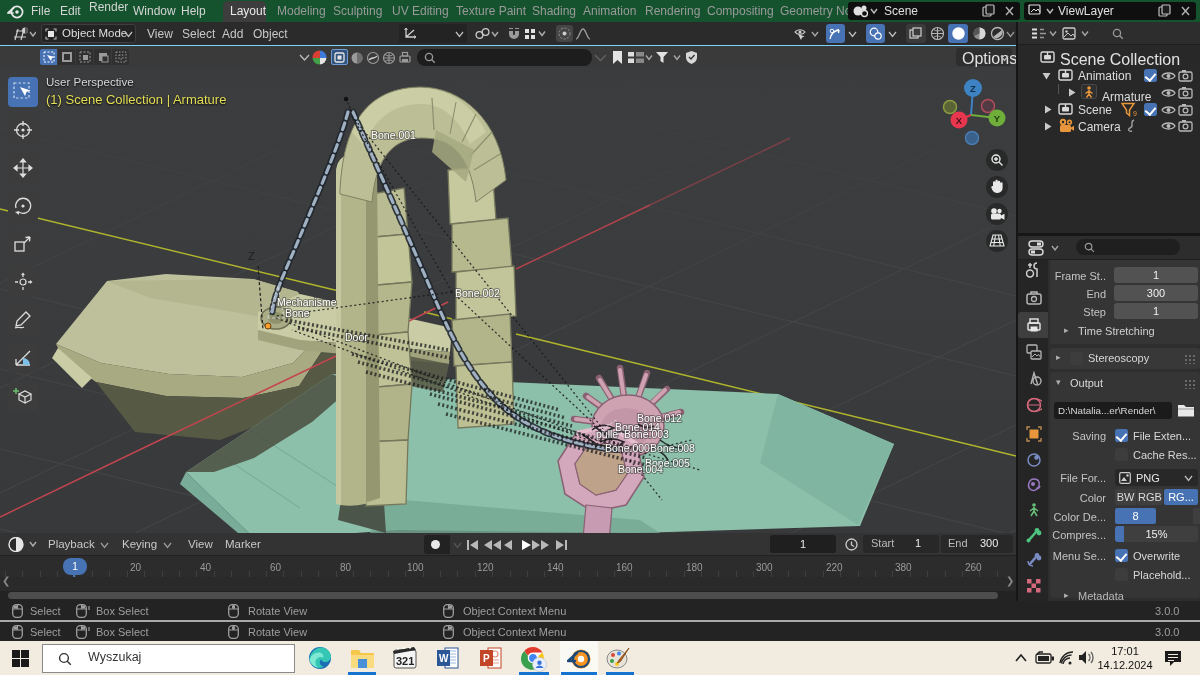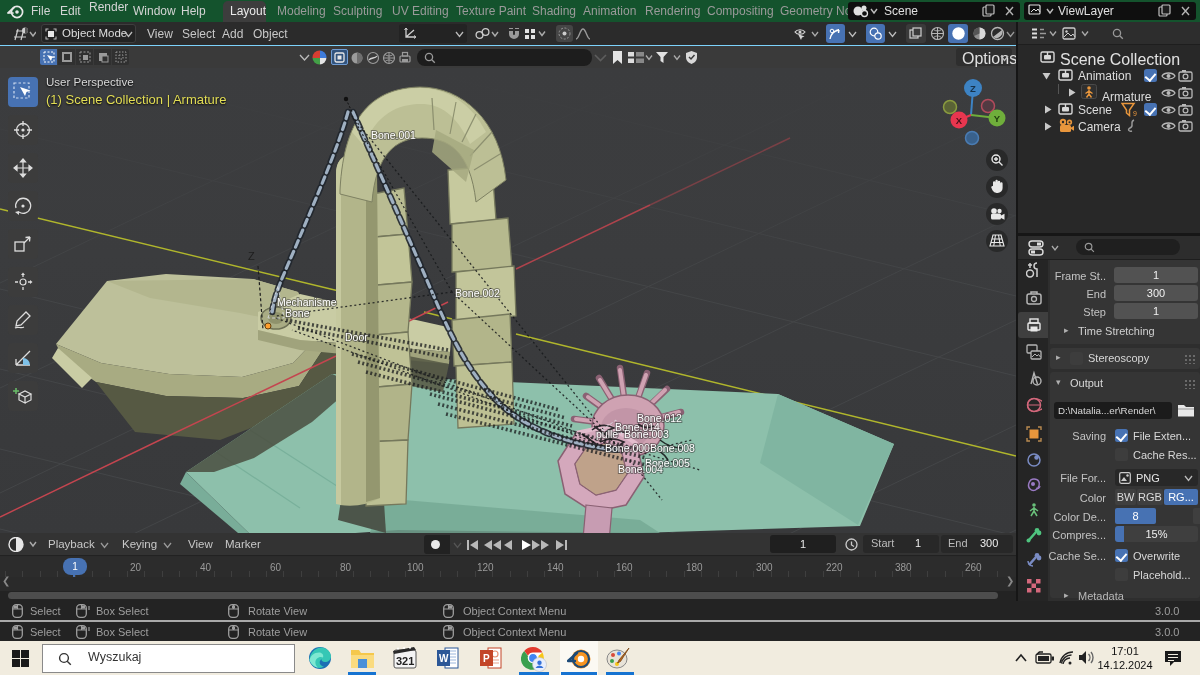--- a/index.html
+++ b/index.html
@@ -890,21 +890,21 @@
       <div class="abs seg" style="left:119px;top:467px;width:26px;">RGB</div>
       <div class="abs seg" style="left:146px;top:467px;width:34px;background:#4772b3;color:#fff;">RG...</div>
       <div class="abs lbl" style="left:0;top:489px;width:88px;">Color De...</div>
       <div class="abs seg" style="left:97px;top:486px;width:41px;background:#4772b3;color:#fff;">8</div>
       <div class="abs seg" style="left:139px;top:486px;width:41px;margin-left:36px;">16</div>
       <div class="abs lbl" style="left:0;top:507px;width:88px;">Compres...</div>
       <div class="abs" style="left:97px;top:504px;width:83px;height:16px;background:#3f3f3f;border-radius:3px;overflow:hidden;">
         <div class="abs" style="left:0;top:0;width:9px;height:16px;background:#4772b3;"></div>
         <div class="abs" style="left:0;top:2px;width:83px;text-align:center;color:#eee;">15%</div>
       </div>
-      <div class="abs lbl" style="left:0;top:528px;width:88px;">Cache Se...</div>
+      <div class="abs lbl" style="left:0;top:528px;width:88px;">Menu Se...</div>
       <div class="abs cb-on" style="left:97px;top:527px;"></div>
       <div class="abs" style="left:115px;top:528px;color:#d8d8d8;">Overwrite</div>
       <div class="abs cb-off" style="left:97px;top:546px;"></div>
       <div class="abs" style="left:115px;top:547px;color:#d8d8d8;">Placehold...</div>
       <div class="abs arr" style="left:46px;top:568px;">▸</div>
       <div class="abs" style="left:60px;top:568px;color:#b8b8b8;">Metadata</div>
     </div>
   </div>
 
   <div class="abs" id="status1" style="left:0;top:601px;width:1200px;height:19px;background:#232323;">

